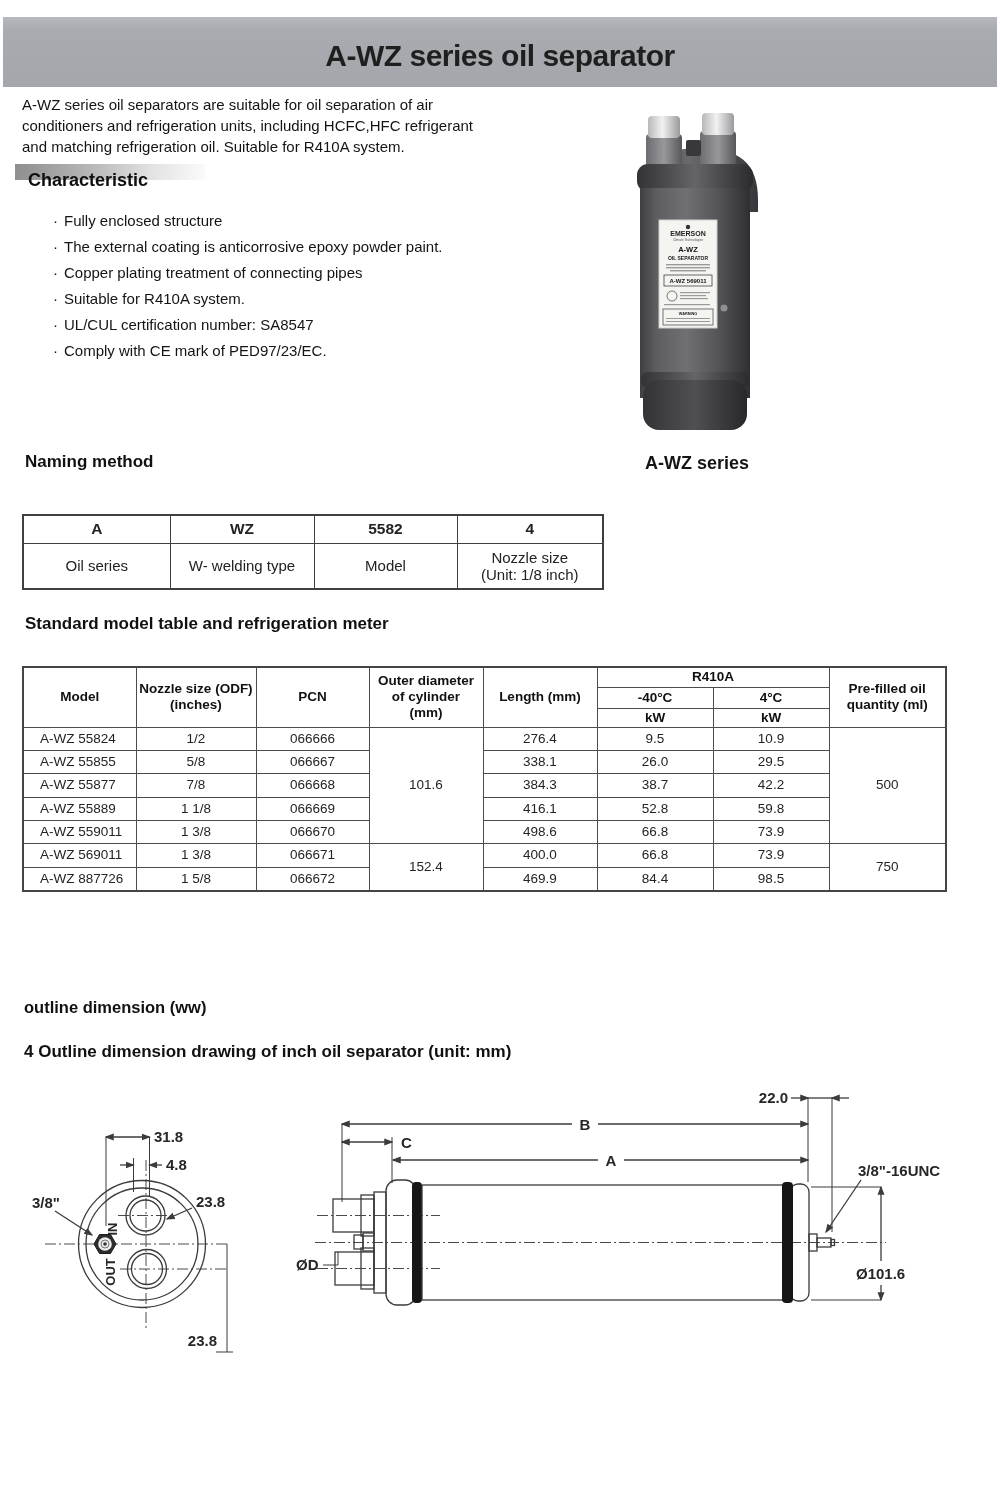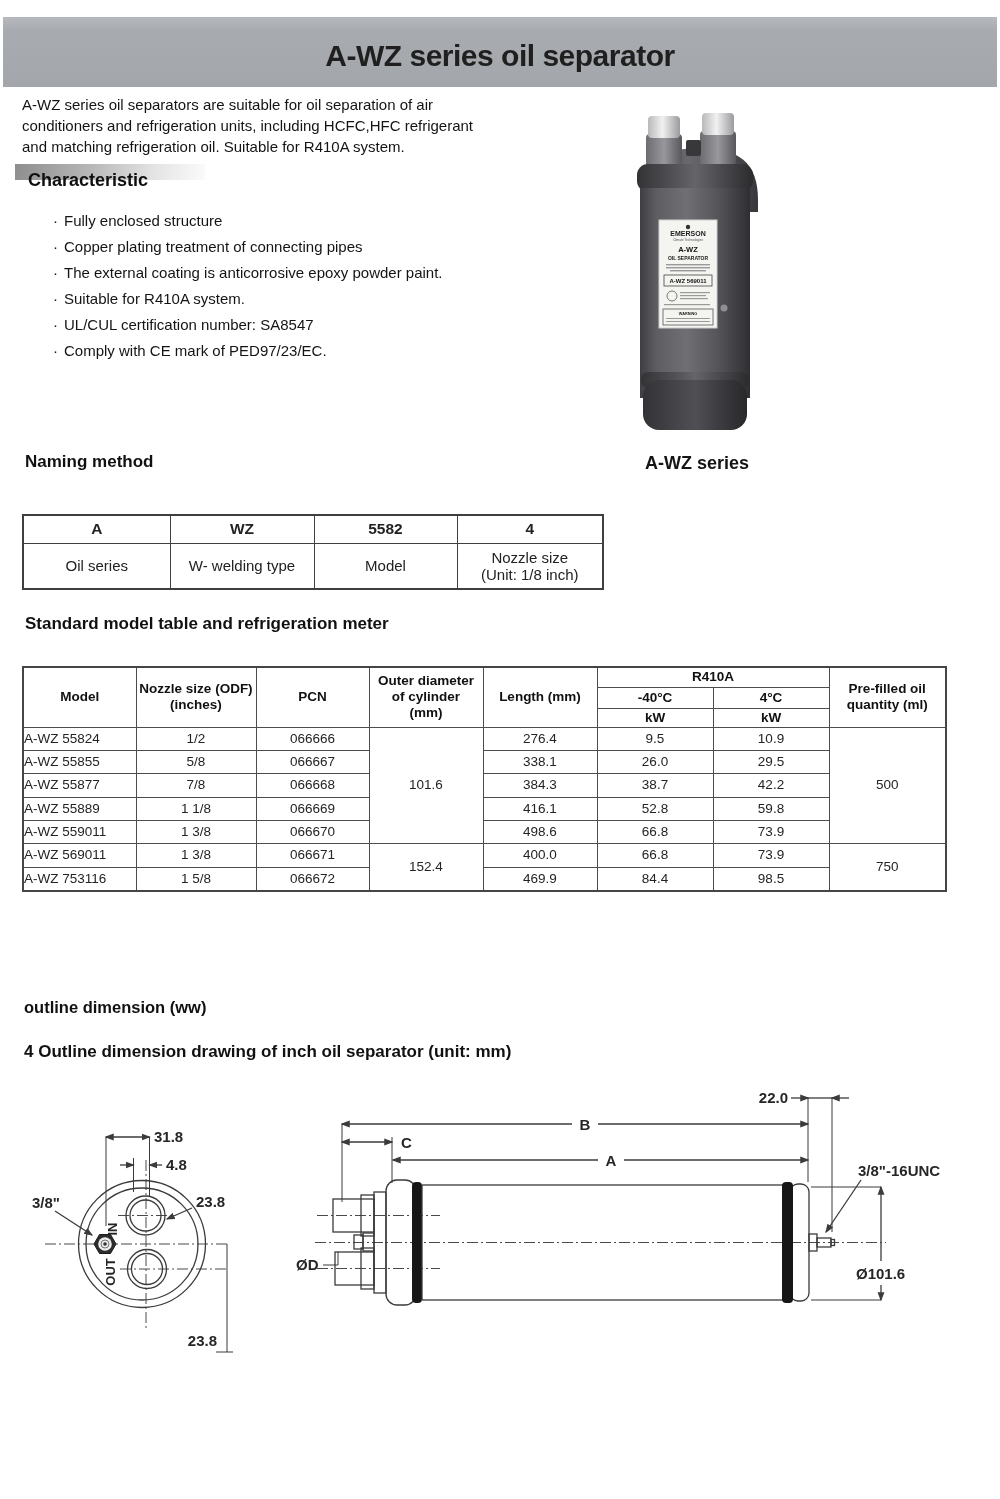--- a/index.html
+++ b/index.html
@@ -24,21 +24,21 @@
   .h2{font-size:17px;font-weight:bold;color:#111;}
   
   table{border-collapse:collapse;table-layout:fixed;}
   .ntable{width:580px;font-size:15px;color:#222;border:2px solid #3f3f3f;}
   .ntable td{border:1px solid #3f3f3f;text-align:center;vertical-align:middle;padding:0 3px;}
   .ntable .code{font-weight:bold;font-size:15.5px;}
   .mtable{width:923px;font-size:13.5px;color:#242424;border:2px solid #454545;}
   .mtable th,.mtable td{border:1px solid #4c4c4c;text-align:center;vertical-align:middle;
         padding:0 2px;line-height:1.18;}
   .mtable th{font-weight:bold;color:#111;}
-  .mtable td.mcol{text-align:left;padding-left:0;}
+  .mtable td.mcol{text-align:left;padding-left:16px;}
   .pre{white-space:pre-line;}
   
   .dln{stroke:#3b3b3b;stroke-width:1.3;fill:none;}
   .dthin{stroke:#3b3b3b;stroke-width:1;fill:none;}
   .cl{stroke:#4a4a4a;stroke-width:1;fill:none;stroke-dasharray:11 3 2 3;}
   .dtext{font-size:15px;font-weight:600;fill:#262626;font-family:"Liberation Sans",sans-serif;}
   .dtext-s{font-size:13px;font-weight:700;fill:#262626;font-family:"Liberation Sans",sans-serif;}
   .caption{font-size:18px;font-weight:bold;color:#151515;}
 </style>
 </head>
@@ -52,22 +52,22 @@
 
   <div class="abs intro">
     <div>A-WZ series oil separators are suitable for oil separation of air</div>
     <div>conditioners and refrigeration units, including HCFC,HFC refrigerant</div>
     <div>and matching refrigeration oil. Suitable for R410A system.</div>
   </div>
 
   <div class="abs badge">Characteristic</div>
   <div class="abs bullets">
     <div class="li"><span class="dot">·</span><span>Fully enclosed structure</span></div>
+    <div class="li"><span class="dot">·</span><span>The external coating is anticorrosive epoxy powder paint.</span></div>
     <div class="li"><span class="dot">·</span><span>Copper plating treatment of connecting pipes</span></div>
-    <div class="li"><span class="dot">·</span><span>The external coating is anticorrosive epoxy powder paint.</span></div>
     <div class="li"><span class="dot">·</span><span>Suitable for R410A system.</span></div>
     <div class="li"><span class="dot">·</span><span>UL/CUL certification number: SA8547</span></div>
     <div class="li"><span class="dot">·</span><span>Comply with CE mark of PED97/23/EC.</span></div>
   </div>
 
   <svg class="abs" style="left:600px;top:100px;" width="200" height="370" viewBox="0 0 200 370">
     <defs>
       <linearGradient id="gBody" x1="0" y1="0" x2="1" y2="0">
         <stop offset="0" stop-color="#3f3f43"></stop>
           <stop offset="0.15" stop-color="#5d5d62"></stop>
@@ -242,21 +242,21 @@
       <td class="mcol">A-WZ 569011</td>
       <td>1 3/8</td>
       <td>066671</td>
       <td rowspan="2">152.4</td>
       <td>400.0</td>
       <td>66.8</td>
       <td>73.9</td>
       <td rowspan="2">750</td>
     </tr>
     <tr style="height:24px">
-      <td class="mcol">A-WZ 753116</td>
+      <td class="mcol">A-WZ 887726</td>
       <td>1 5/8</td>
       <td>066672</td>
       <td>469.9</td>
       <td>84.4</td>
       <td>98.5</td>
     </tr>
   </tbody>
     </table>
 
   <div class="abs h2" style="left:24px;top:998px;font-size:16.5px;">outline dimension (ww)</div>

